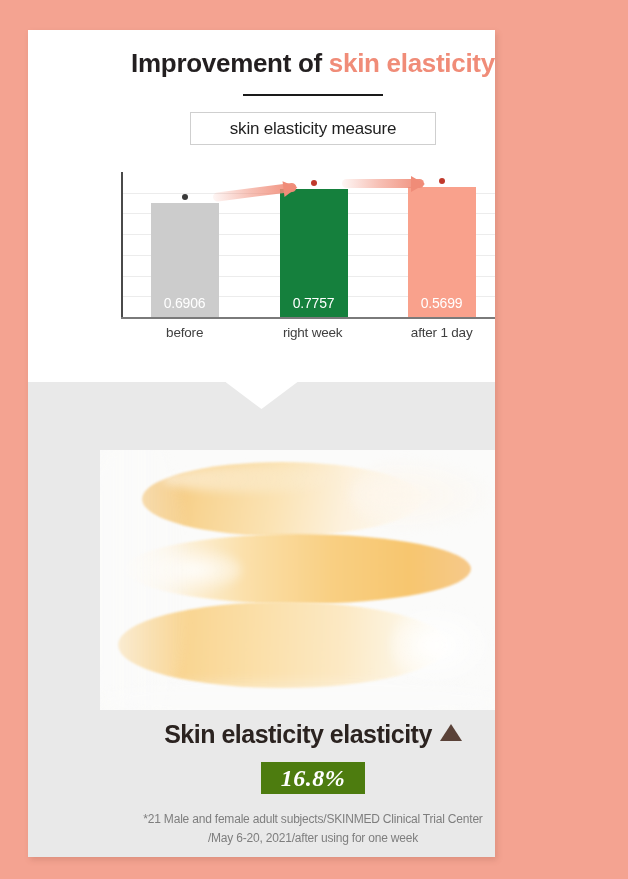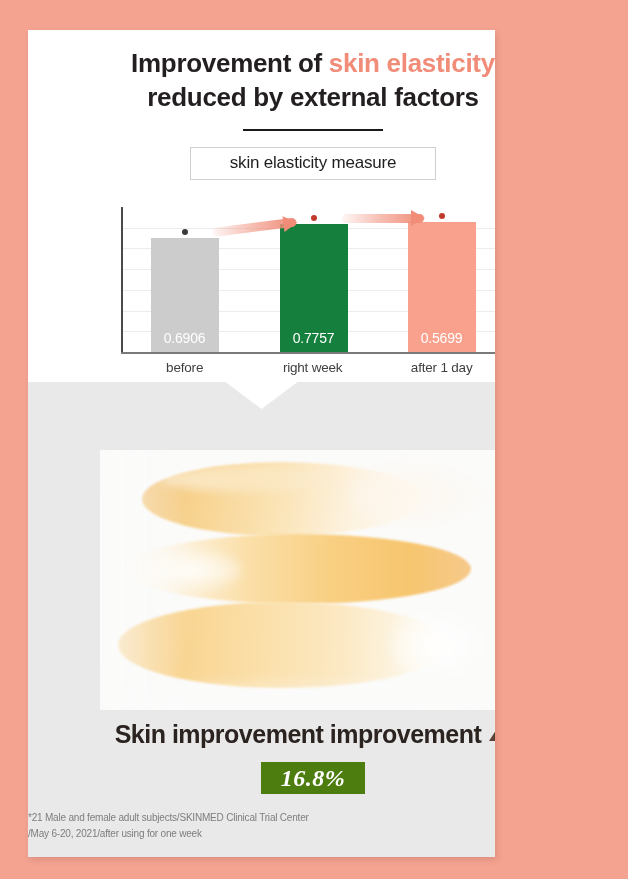--- a/index.html
+++ b/index.html
@@ -238,37 +238,36 @@
     font-style: italic;
     font-weight: 700;
     font-size: 24px;
     color: #ffffff;
     letter-spacing: 0.5px;
   }
   #footnote {
     position: absolute;
     left: 0; right: 0;
     top: 428px;
-    text-align: left;
-    font-size: 10px;
+    text-align: center;
+    font-size: 12px;
     line-height: 1.55;
     color: #7e7e7e;
     letter-spacing: -0.2px;
   }
 </style>
 </head>
 <body>
 
 <div id="card">
 
   <div id="top-panel">
 
     <h1 id="headline">
       <span>Improvement of </span><span class="accent">skin elasticity</span><br>
-      <span>reduced by external factors</span>
     </h1>
 
     <div id="divider"></div>
 
     <div id="measure-box">
       <span>skin elasticity measure</span>
     </div>
 
     <div id="chart">
       <div id="plot">
@@ -338,21 +337,21 @@
       <div class="smear-hi" style="left:290px; top:150px; width:110px; height:90px;
            background:radial-gradient(ellipse at 40% 50%, rgba(255,255,255,.92), rgba(255,255,255,0) 70%);"></div>
 
       <div class="smear-hi" style="left:-20px; top:-20px; width:110px; height:300px;
            background:linear-gradient(90deg,rgba(251,251,250,1),rgba(251,251,250,0));"></div>
       <div class="smear-hi" style="left:0; top:225px; width:400px; height:50px;
            background:linear-gradient(180deg,rgba(251,251,250,0),rgba(251,251,250,1));"></div>
     </div>
 
     <div id="result-line">
-      <span>Skin improvement improvement</span><span id="up-triangle"></span>
+      <span>Skin elasticity elasticity</span><span id="up-triangle"></span>
     </div>
 
     <div id="pct-badge">
       <span>16.8%</span>
     </div>
 
     <div id="footnote">
       <span>*21 Male and female adult subjects/SKINMED Clinical Trial Center</span><br>
       <span>/May 6-20, 2021/after using for one week</span>
     </div>

